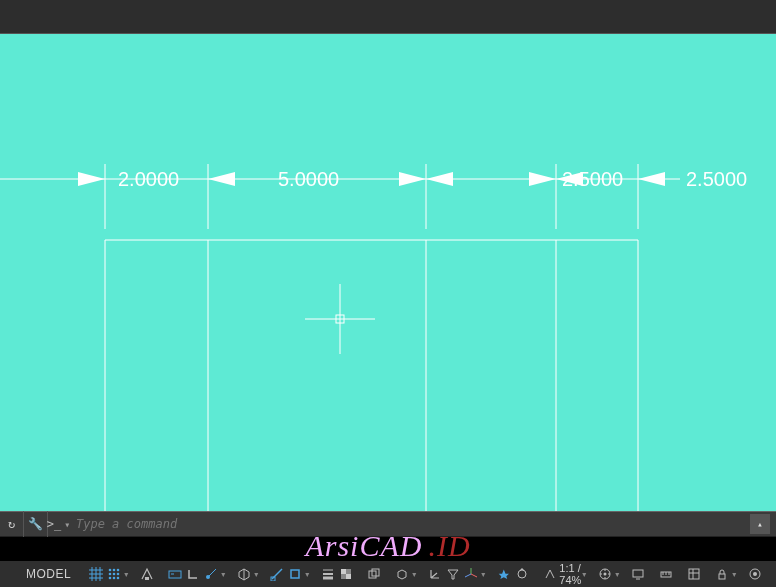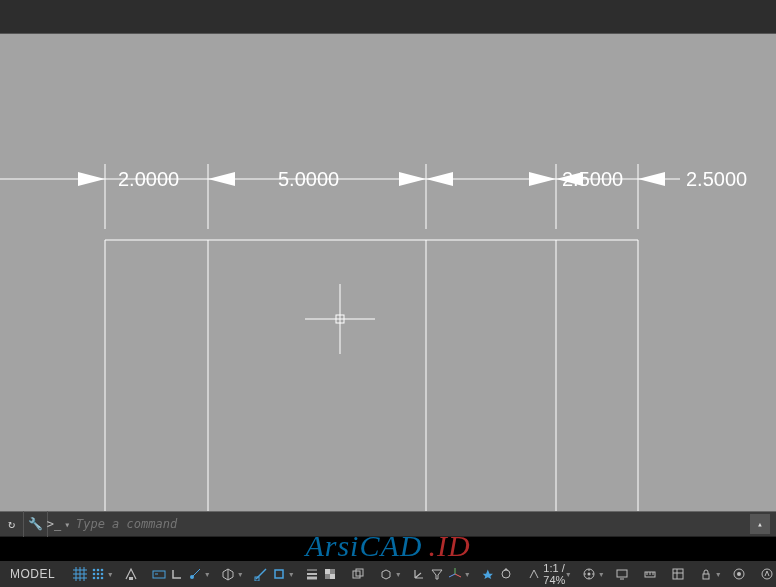--- a/index.html
+++ b/index.html
@@ -13,21 +13,21 @@
   .top-bar {
     position: absolute;
     top: 0; left: 0; right: 0;
     height: 34px;
     background: #2d2d2d;
     border-bottom: 1px solid #555;
   }
   .canvas {
     position: absolute;
     top: 34px; left: 0; right: 0; bottom: 50px;
-    background: #a3a3a3;
+    background: #5eead4;
   }
   svg.drawing { display: block; }
   .dim-text { fill: #fff; font-size: 20px; font-family: Arial, sans-serif; }
   .dim-line { stroke: #fff; stroke-width: 1; }
   .obj-line { stroke: #fff; stroke-width: 1; fill: none; }
   .arrow { fill: #fff; }
   .cursor-line { stroke: #fff; stroke-width: 1; }
   .cursor-box { stroke: #fff; fill: none; stroke-width: 1; }
 
   .cmd-bar {
@@ -73,33 +73,33 @@
     position: absolute;
     bottom: 24px;
     left: 50%;
     transform: translateX(-50%);
     font-family: "Brush Script MT", cursive;
     font-size: 30px;
     font-style: italic;
     letter-spacing: 1px;
     white-space: nowrap;
   }
-  .wm-a { color: #0369a1; }
+  .wm-a { color: #f0abfc; }
   .wm-b { color: #b02a2a; margin-left: 6px; }
 
   .status-bar {
     position: absolute;
     left: 0; right: 0; bottom: 0;
     height: 26px;
     background: #2f2f2f;
     display: flex;
     align-items: center;
     color: #d0d0d0;
     font-size: 11px;
-    padding: 0 4px;
+    padding: 0 20px;
   }
   .status-sep {
     width: 1px; height: 16px; background: #555;
     margin: 0 5px;
   }
   .status-btn {
     min-width: 18px; height: 22px;
     display: flex; align-items: center; justify-content: center;
     color: #c9c9c9;
     cursor: pointer;

